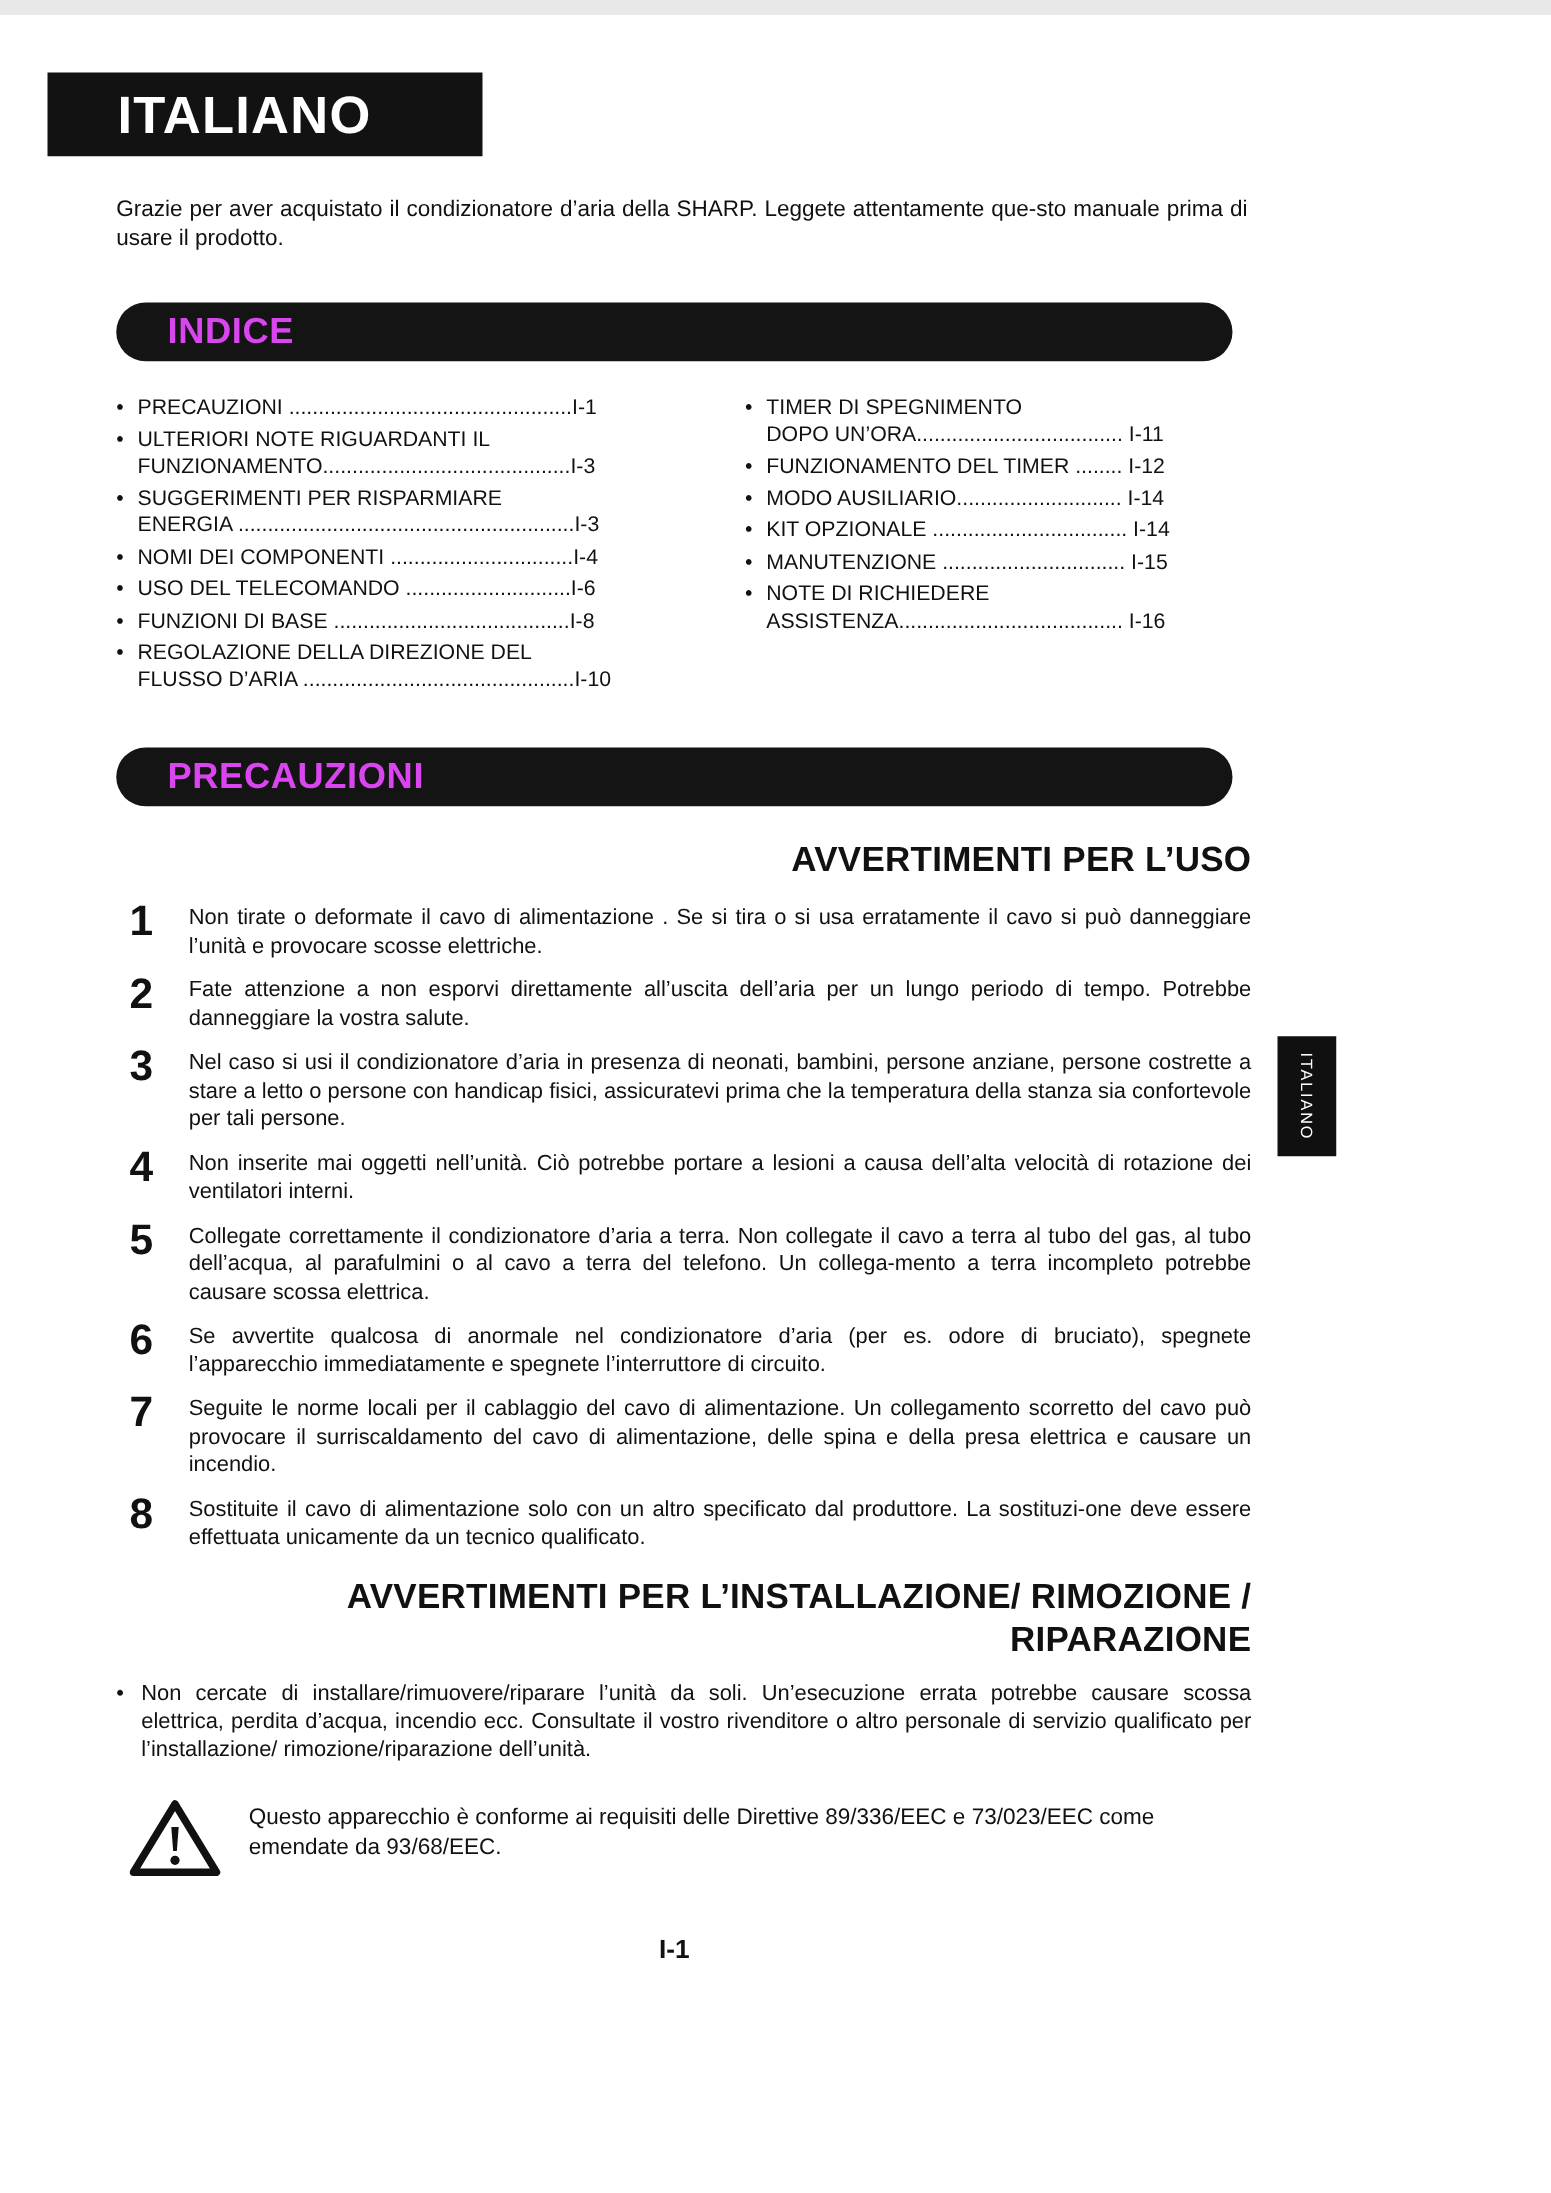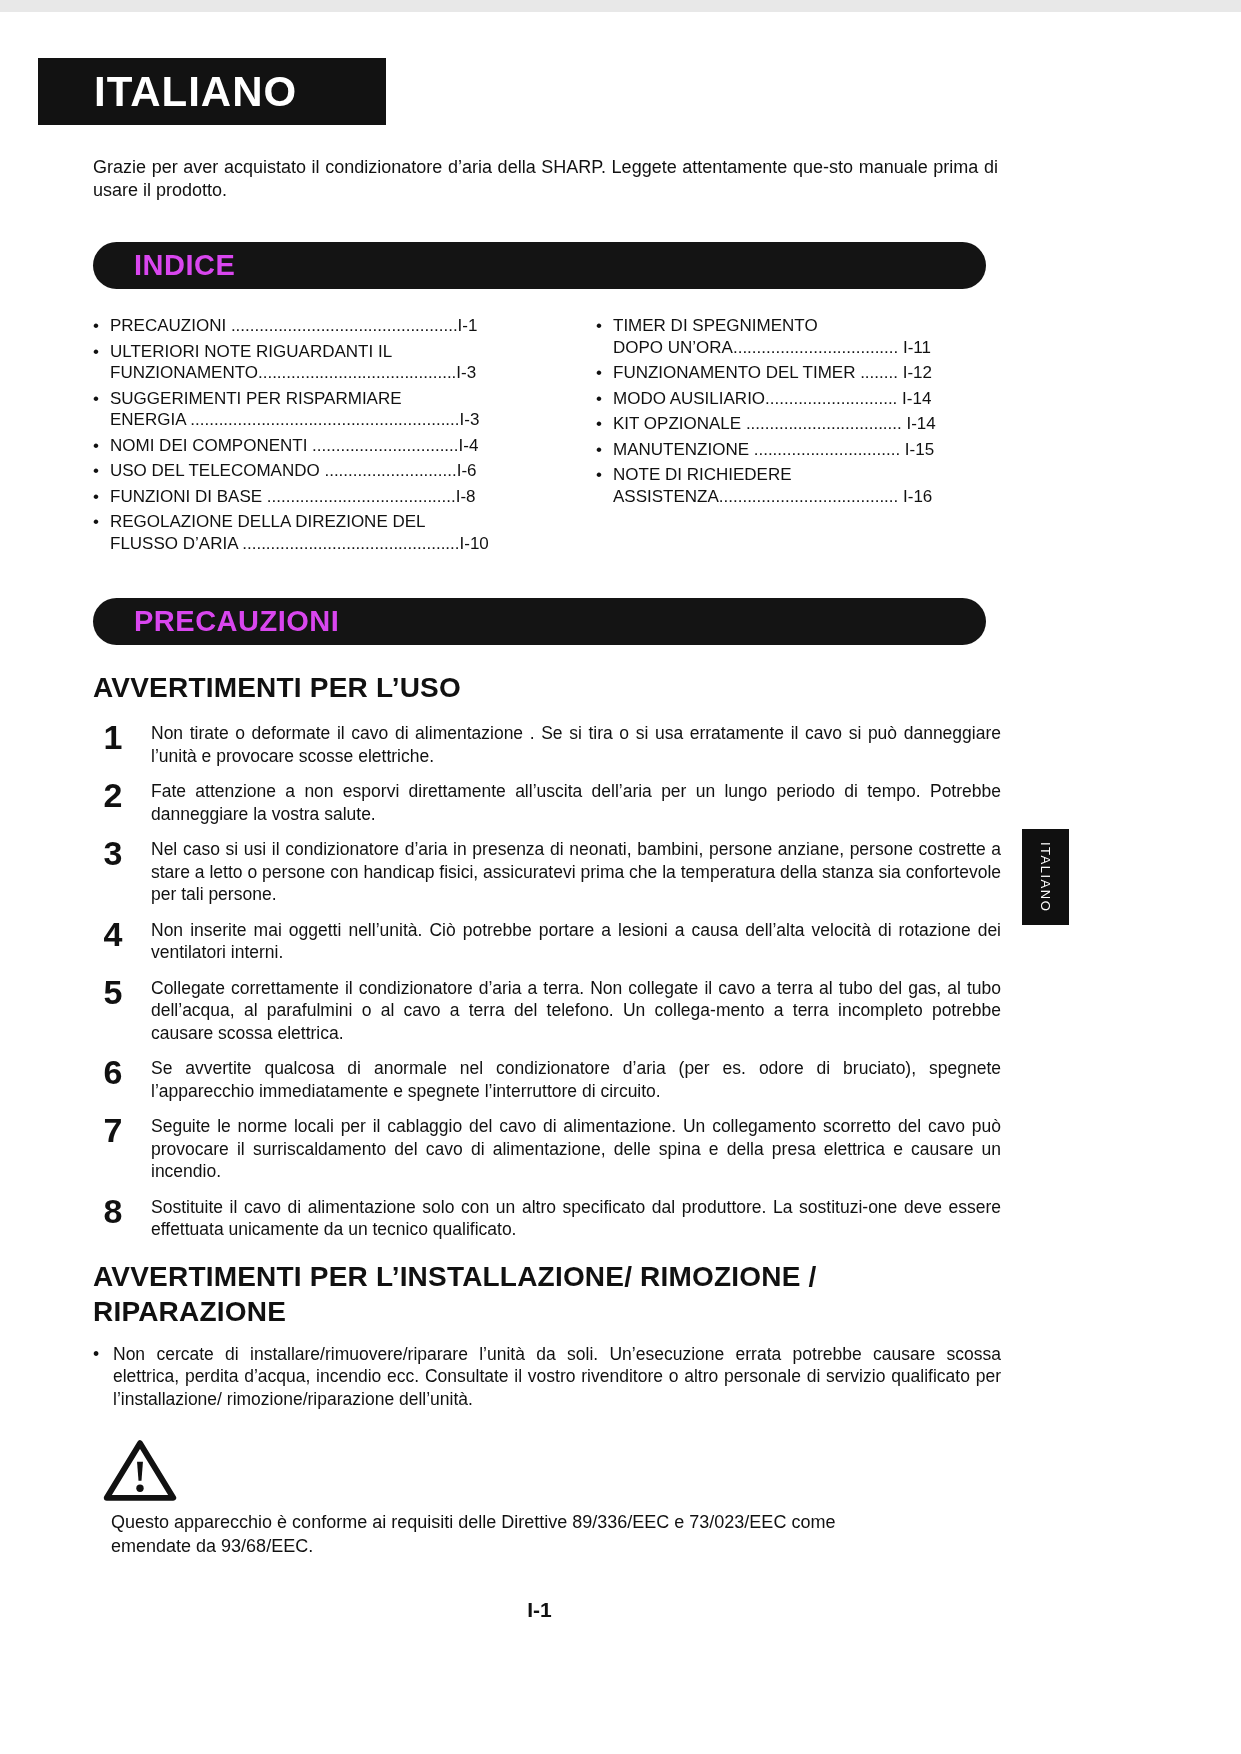--- a/index.html
+++ b/index.html
@@ -42,36 +42,36 @@
   .section-bar-title { font-size: 29px; font-weight: 700; letter-spacing: 0.5px; }
 
   .toc { display: flex; margin-top: 26px; }
   .toc-col-left { width: 503px; flex-shrink: 0; }
   .toc-col-right { width: 400px; flex-shrink: 0; }
   .toc-item { display: flex; margin-bottom: 4px; font-size: 17px; line-height: 21.5px; }
   .toc-bullet { width: 17px; flex-shrink: 0; }
   .toc-text { flex: 1; }
   .toc-line { display: block; }
 
-  .subhead { margin: 25px 0 17px 0; font-size: 28px; line-height: 35px; font-weight: 700; letter-spacing: 0.2px; }
+  .subhead { margin: 25px 0 17px 0; font-size: 28px; line-height: 35px; font-weight: 700; letter-spacing: 0.2px; text-align: right; }
   .subhead.install { margin-top: 18px; margin-bottom: 14px; }
 
   .num-item { display: flex; margin-bottom: 13px; }
   .num {
     width: 46px; flex-shrink: 0;
     font-size: 34px; line-height: 30px; font-weight: 700;
     text-align: center; padding-right: 6px;
   }
   .num-text { margin: 0 0 0 12px; font-size: 17.5px; line-height: 22.5px; text-align: justify; flex: 1; }
 
   .bullet-para { display: flex; font-size: 17.5px; line-height: 22.5px; margin-top: 2px; }
   .bullet-para .toc-bullet { width: 20px; }
   .bullet-para p { margin: 0; text-align: justify; flex: 1; }
 
-  .compliance { display: flex; align-items: flex-start; margin-top: 28px; flex-direction: column; }
+  .compliance { display: flex; align-items: flex-start; margin-top: 28px; }
   .warn-icon { margin-left: 10px; width: 78px; flex-shrink: 0; }
   .compliance p { margin: 4px 0 0 18px; font-size: 18px; line-height: 23.5px; width: 790px; }
 
   .page-number { margin-top: 40px; width: 893px; text-align: center; font-size: 21px; font-weight: 700; }
 
   .side-tab {
     position: absolute;
     left: 1022px; top: 817px;
     width: 47px; height: 96px;
     background: #101010;

